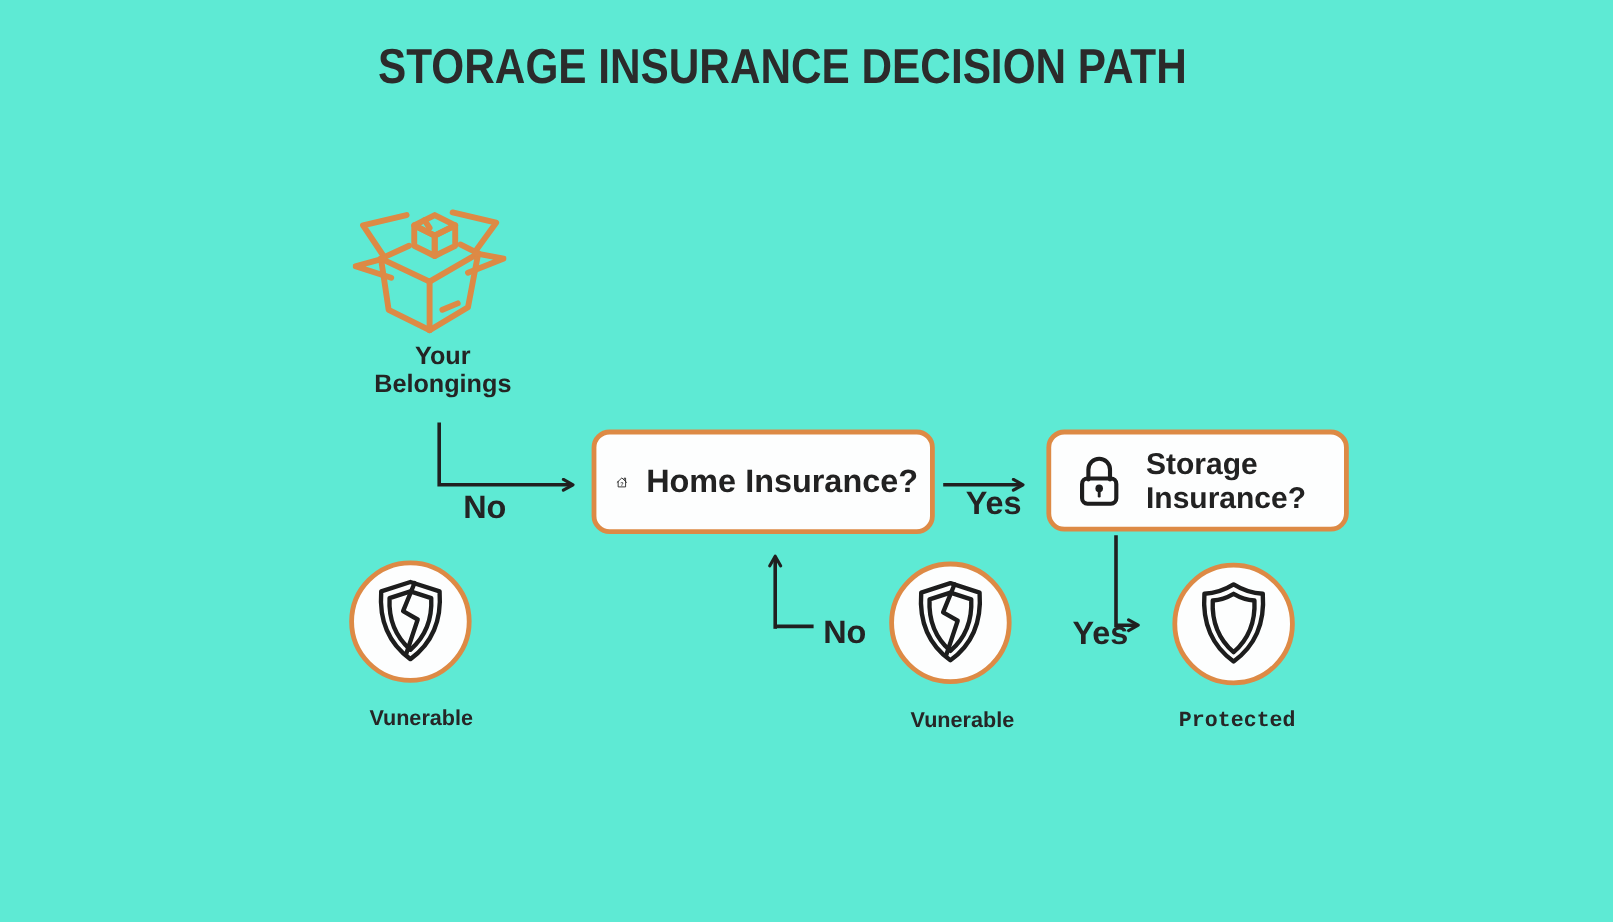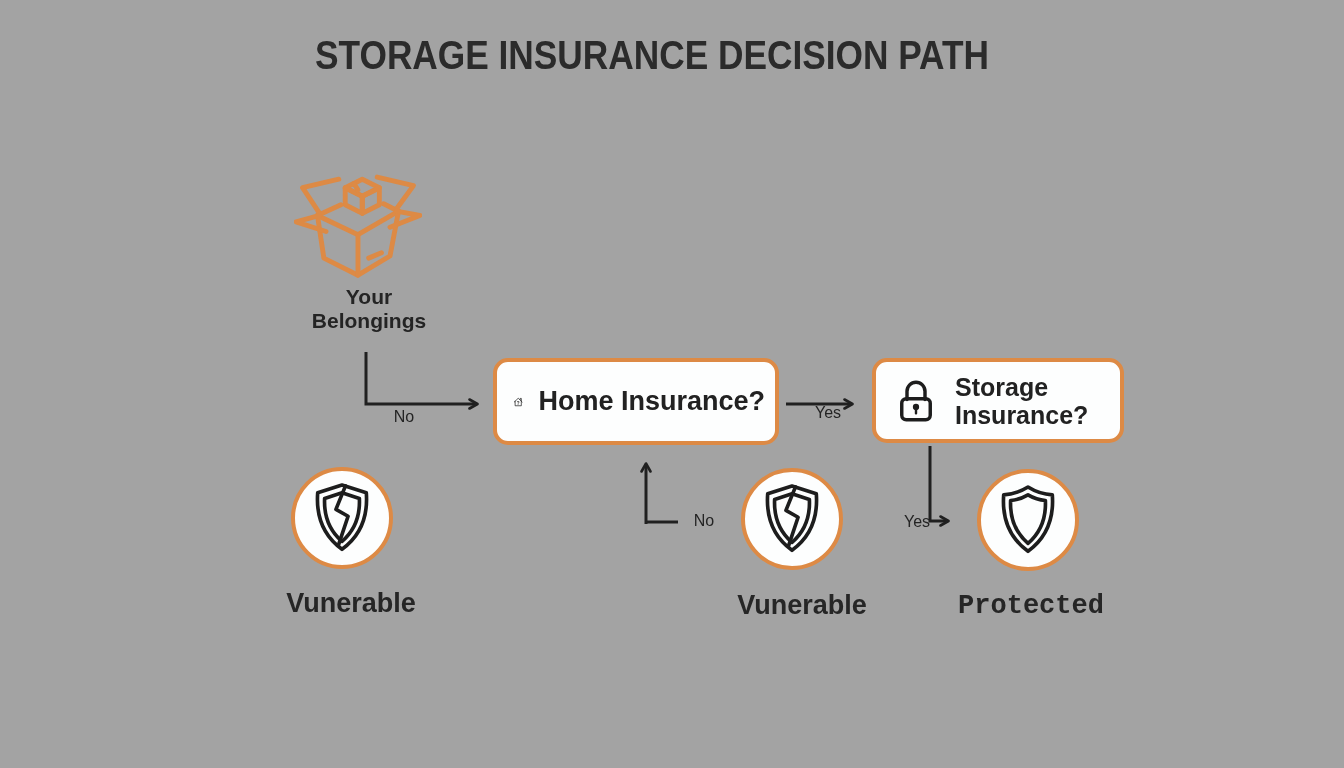--- a/index.html
+++ b/index.html
@@ -1,18 +1,18 @@
 <!DOCTYPE html>
 <html><head>
 <meta charset="utf-8">
 <style>
   html,body{margin:0;padding:0;background:#fdfefe;}
   .canvas{
     position:relative;width:1344px;height:768px;overflow:hidden;
-    background:#a3a3a3;color:#262626;
+    background:#5eead4;color:#262626;
     font-family:"Liberation Sans", sans-serif;
   }
   .title{
     position:absolute;top:32px;left:0;width:1304px;text-align:center;
     font-size:41px;font-weight:700;color:#2b2b2b;letter-spacing:0px;
     transform:scaleX(0.86);transform-origin:50% 50%;white-space:nowrap;
   }
   .connectors{position:absolute;left:0;top:0;}
   .node-icon{position:absolute;}
   #belongings-icon{left:294px;top:160px;}
@@ -32,28 +32,28 @@
   #storage-box .box-label{font-size:25px;line-height:1.12;width:120px;white-space:normal;}
   .outcome-circle{
     position:absolute;width:102px;height:102px;border:4px solid #dd8a45;
     border-radius:50%;display:flex;align-items:center;justify-content:center;
     box-sizing:border-box;background:#fdfefe;
   }
   #circle-left{left:291px;top:467px;}
   #circle-mid{left:741px;top:468px;}
   #circle-right{left:977px;top:469px;}
   .outcome-label{
-    position:absolute;font-weight:700;font-size:27px;color:#262626;
+    position:absolute;font-weight:700;font-size:18px;color:#262626;
     transform:translateX(-50%);white-space:nowrap;
   }
   #label-left{left:351px;top:588px;}
   #label-mid{left:802px;top:590px;}
   #label-right{left:1031px;top:591px;font-family:Liberation Mono, monospace;}
   .edge-label{
-    position:absolute;font-weight:400;font-size:16px;color:#242424;
+    position:absolute;font-weight:700;font-size:27px;color:#242424;
     transform:translateX(-50%);white-space:nowrap;
   }
   #edge-no1{left:404px;top:408px;}
   #edge-yes1{left:828px;top:404px;}
   #edge-no2{left:704px;top:512px;}
   #edge-yes2{left:917px;top:513px;}
 </style>
 </head>
 <body>
 

